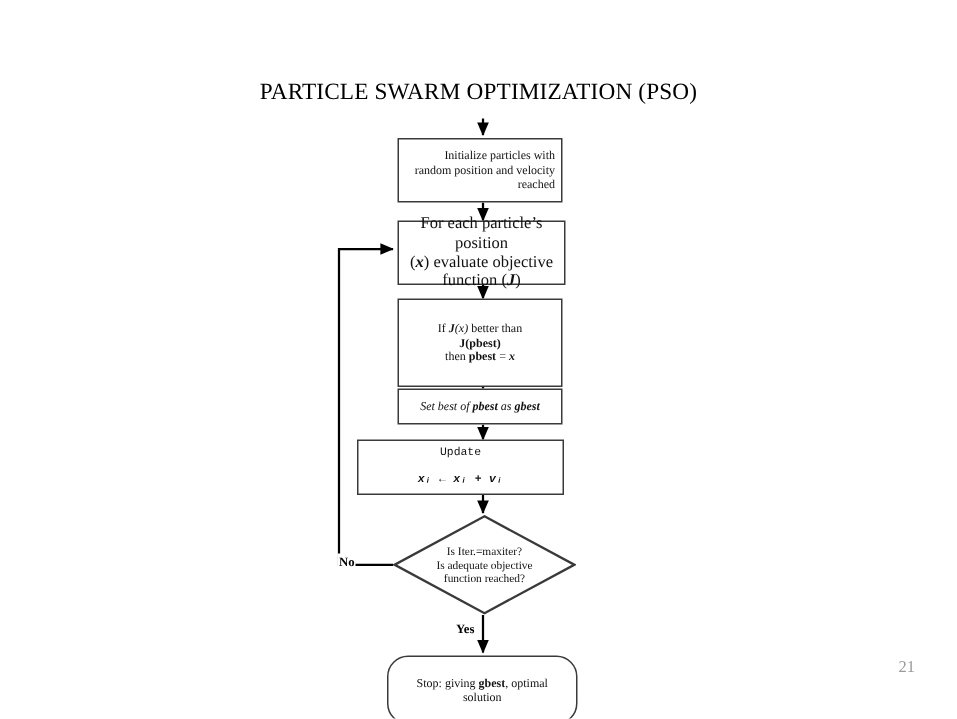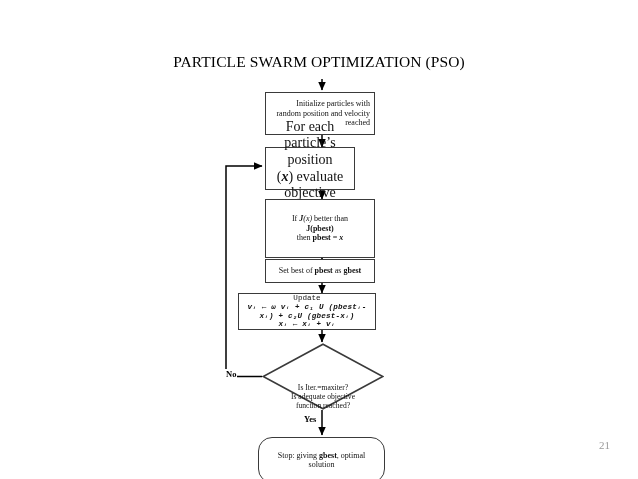--- a/index.html
+++ b/index.html
@@ -70,21 +70,21 @@
   .decision-wrap{
     position:absolute;
   }
   .decision-shape{
     position:absolute;
     left:0;top:0;width:100%;height:100%;
   }
   .decision-label{
     position:absolute;
     left:0;top:0;width:100%;height:100%;
-    display:flex;align-items:flex-end;justify-content:center;
+    display:flex;align-items:center;justify-content:center;
     text-align:center;
     font-family:"Liberation Serif", serif;
     line-height:1.2;
     color:#111;
   }
   .edge-label{
     position:absolute;
     font-family:"Liberation Serif", serif;
     font-weight:bold;
     font-size:8.5px;
@@ -130,46 +130,46 @@
 
 
   <div class="node process" style="left:265px; top:92px; width:110px; height:43px; font-size:8px;text-align:right;">
     <span class="txt">
       <span>Initialize particles with</span><br>
       <span>random position and velocity</span><br>
       <span>reached</span>
     </span>
   </div>
 
-  <div class="node process" style="left:265px; top:147px; width:90px; height:43px; font-size:14px;">
+  <div class="node process" style="left:265px; top:147px; width:112px; height:43px; font-size:11px;">
     <span class="txt">
       <span>For each particle’s position</span><br>
       <span>(</span><span class="bi">x</span><span>) evaluate objective</span><br>
       <span>function (</span><span class="bi">J</span><span>)</span>
     </span>
   </div>
 
   <div class="node process" style="left:265px; top:199px; width:110px; height:59px; font-size:8px;">
     <span class="txt">
       <span>If </span><span class="bi">J</span><span class="i">(x)</span><span> better than</span><br>
       <span class="b">J(pbest)</span><br>
       <span>then </span><span class="b">pbest</span><span> = </span><span class="bi">x</span>
     </span>
   </div>
 
-  <div class="node process" style="left:265px; top:259px; width:110px; height:24px; font-size:8px;">
+  <div class="node process" style="left:265px; top:259px; width:110px; height:24px; font-size:8px;font-style:italic;">
     <span class="txt">
       <span>Set best of </span><span class="b">pbest</span><span> as </span><span class="b">gbest</span>
     </span>
   </div>
 
   <div class="node process" style="left:238px; top:293px; width:138px; height:37px; font-size:7.6px;font-family:Liberation Mono, monospace;">
     <span class="txt">
       <span>Update</span><br>
-      <span class="bi formula">vᵢ ← ω vᵢ + c₁ U (pbestᵢ-xᵢ) + c₂U (gbest-xᵢ)</span><br>
+      <br>
       <span class="bi formula">xᵢ ← xᵢ + vᵢ</span>
     </span>
   </div>
 
   <div class="decision-wrap" style="left:262px; top:343px; width:122px; height:67px;">
     <svg class="decision-shape" viewBox="0 0 122 67" xmlns="http://www.w3.org/2000/svg">
       <polygon points="61,1.2 120.8,33.5 61,65.8 1.2,33.5" fill="#ffffff" stroke="#3a3a3a" stroke-width="1.6"></polygon>
     </svg>
     <div class="decision-label" style="font-size:7.6px;">
       <div>

